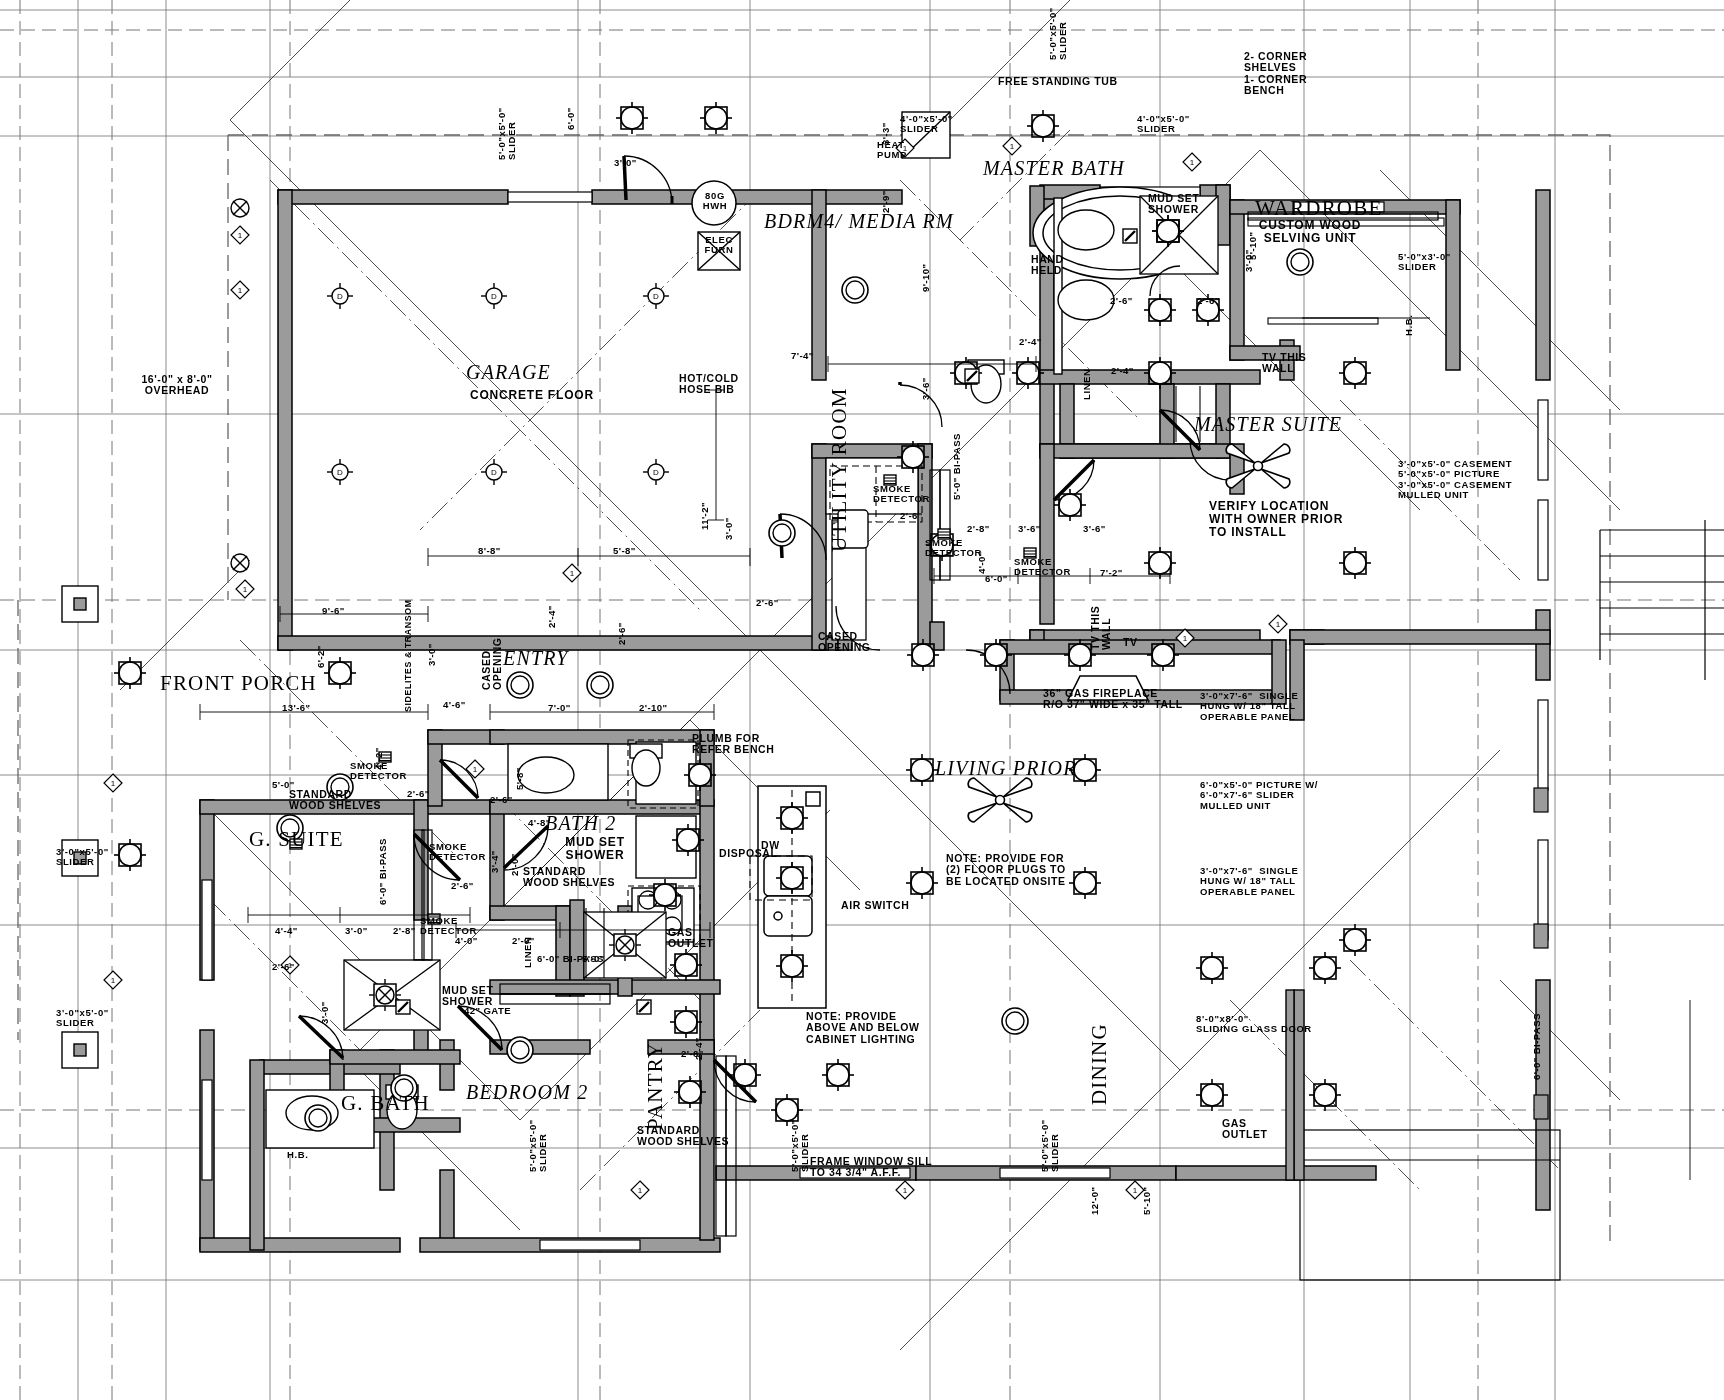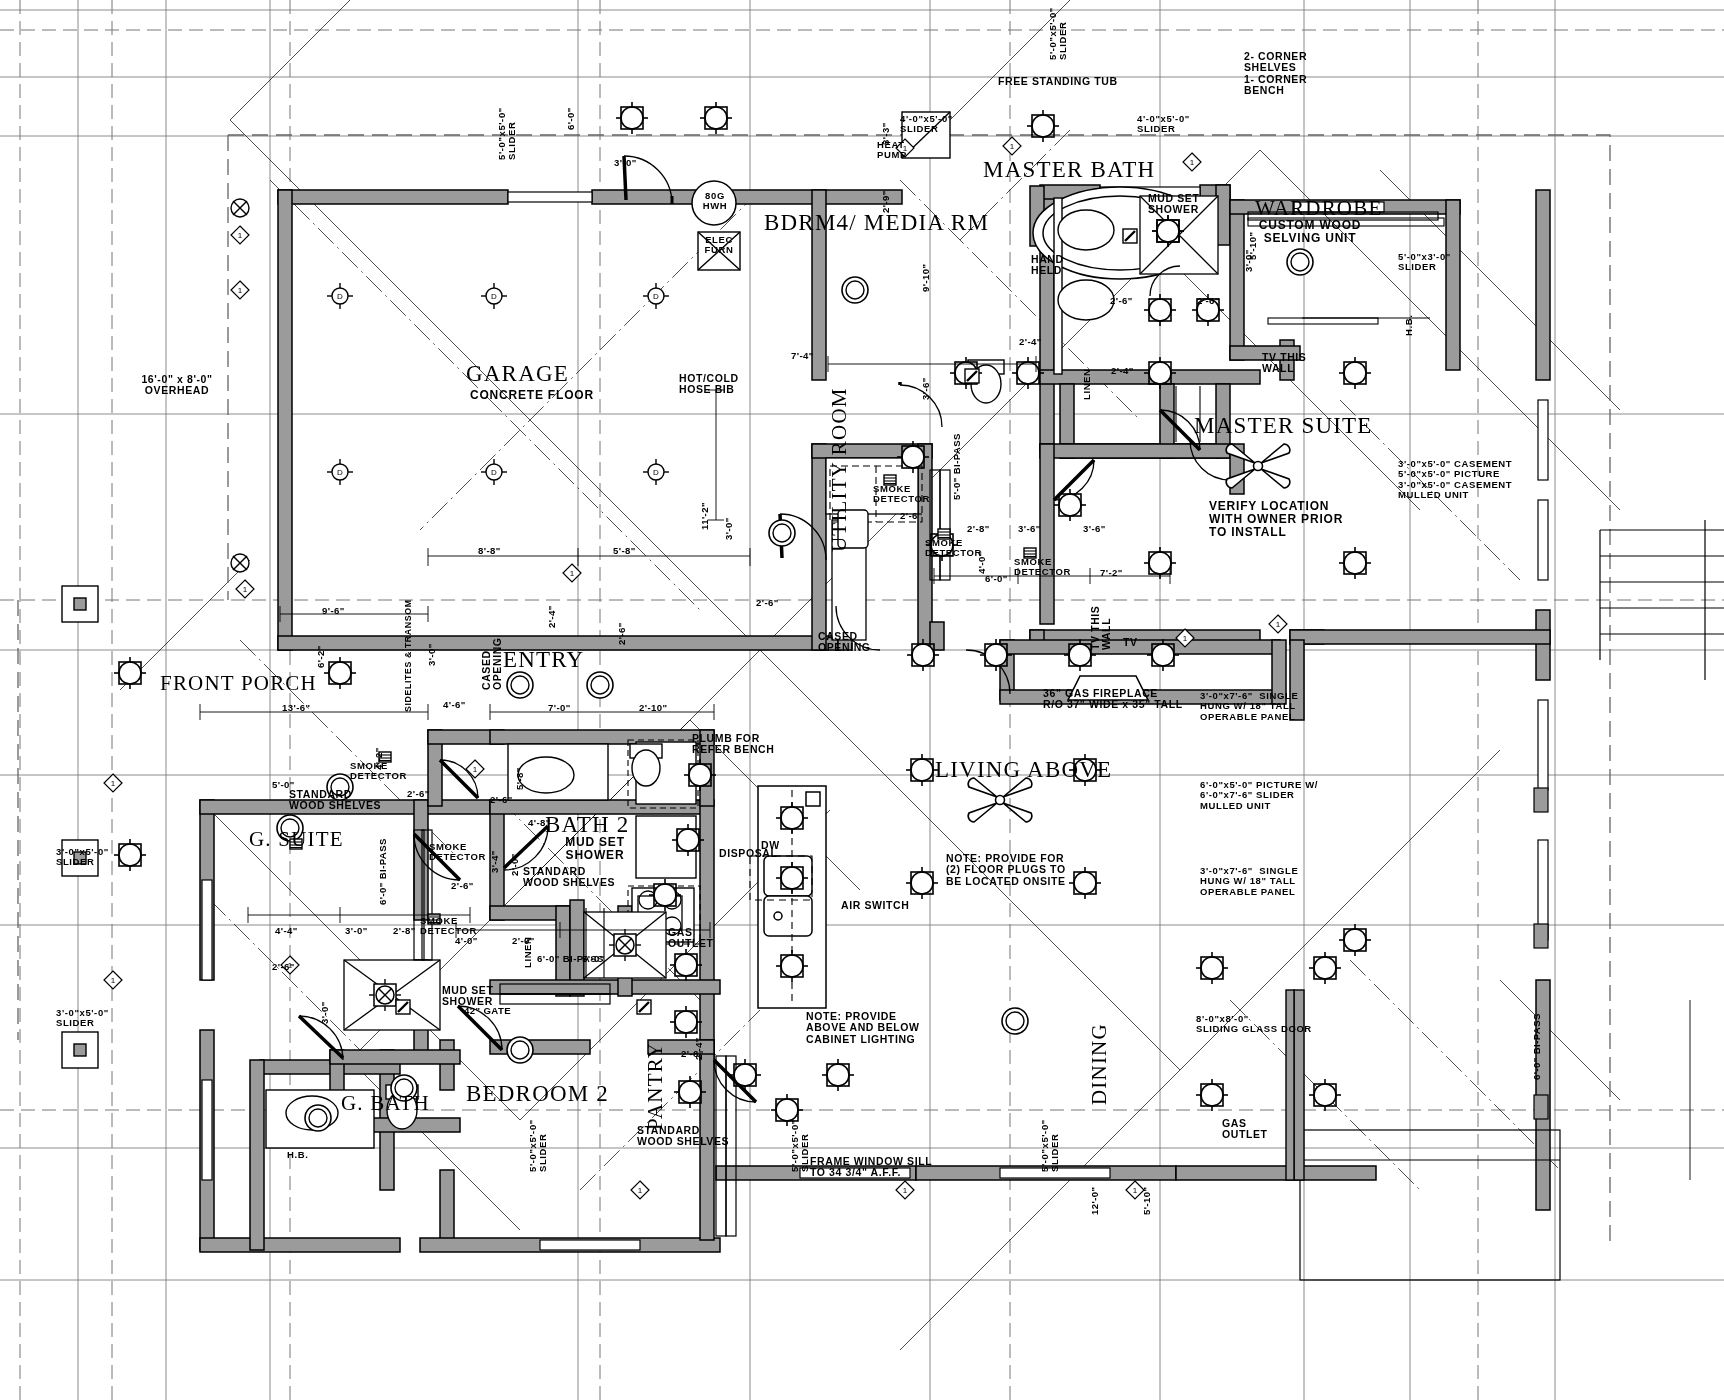--- a/index.html
+++ b/index.html
@@ -2,21 +2,21 @@
 <html><head>
 <meta charset="utf-8">
 <style>
   html,body{margin:0;padding:0;background:#fff;}
   body{font-family:"Liberation Sans",sans-serif;}
   #sheet{position:relative;width:1724px;height:1400px;background:#ffffff;overflow:hidden;}
   #plan{position:absolute;left:0;top:0;width:1724px;height:1400px;}
   .lbl{position:absolute;white-space:pre;color:#000;font-family:"Liberation Sans",sans-serif;
        letter-spacing:.4px;line-height:1.08;}
   .room{font-family:"Liberation Serif",serif;font-size:21px;letter-spacing:1.2px;}
-  .room.big{font-size:23px;}
+  .room.big{font-size:20px;font-style:italic;}
   .note{font-size:10.5px;font-weight:bold;letter-spacing:.6px;}
   .note.sm{font-size:9.5px;}
   .note.xs{font-size:8.8px;}
   .sub{font-size:12px;font-weight:bold;letter-spacing:.8px;}
   .dim{font-size:9.6px;font-weight:bold;letter-spacing:.4px;}
   .rot90{transform:rotate(-90deg);transform-origin:0 0;}
   .ctr{text-align:center;}
 </style>
 </head>
 <body>
@@ -632,21 +632,21 @@
   <div class="lbl room rot90" style="left:828px;top:552px;">UTILITY ROOM</div>
   <div class="lbl room big" style="left:503px;top:648px;">ENTRY</div>
   <div class="lbl room" style="left:160px;top:672px;">FRONT PORCH</div>
   <div class="lbl room" style="left:249px;top:828px;">G. SUITE</div>
   <div class="lbl room big" style="left:545px;top:813px;">BATH 2</div>
   <div class="lbl sub ctr" style="left:550px;top:836px;width:90px;">MUD SET
 SHOWER</div>
   <div class="lbl room" style="left:341px;top:1092px;">G. BATH</div>
   <div class="lbl room big" style="left:466px;top:1082px;">BEDROOM 2</div>
   <div class="lbl room rot90" style="left:644px;top:1130px;">PANTRY</div>
-  <div class="lbl room big" style="left:935px;top:758px;">LIVING ABOVE</div>
+  <div class="lbl room big" style="left:935px;top:758px;">LIVING PRIOR</div>
   <div class="lbl room rot90" style="left:1088px;top:1105px;">DINING</div>
 
   <div class="lbl note" style="left:998px;top:76px;">FREE STANDING TUB</div>
   <div class="lbl note" style="left:1244px;top:51px;">2- CORNER
 SHELVES
 1- CORNER
 BENCH</div>
   <div class="lbl note sm" style="left:877px;top:140px;">HEAT
 PUMP</div>
   <div class="lbl note" style="left:1031px;top:254px;">HAND

